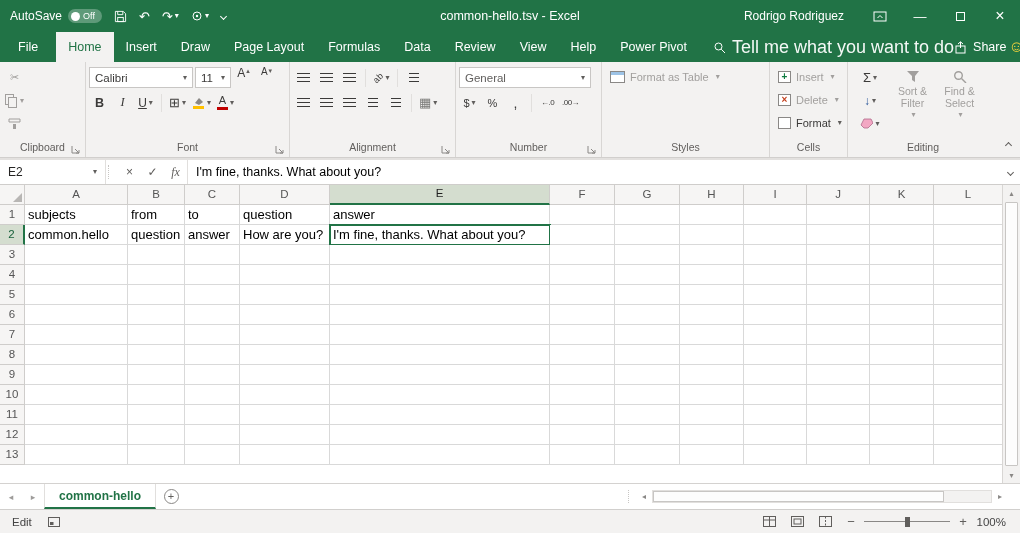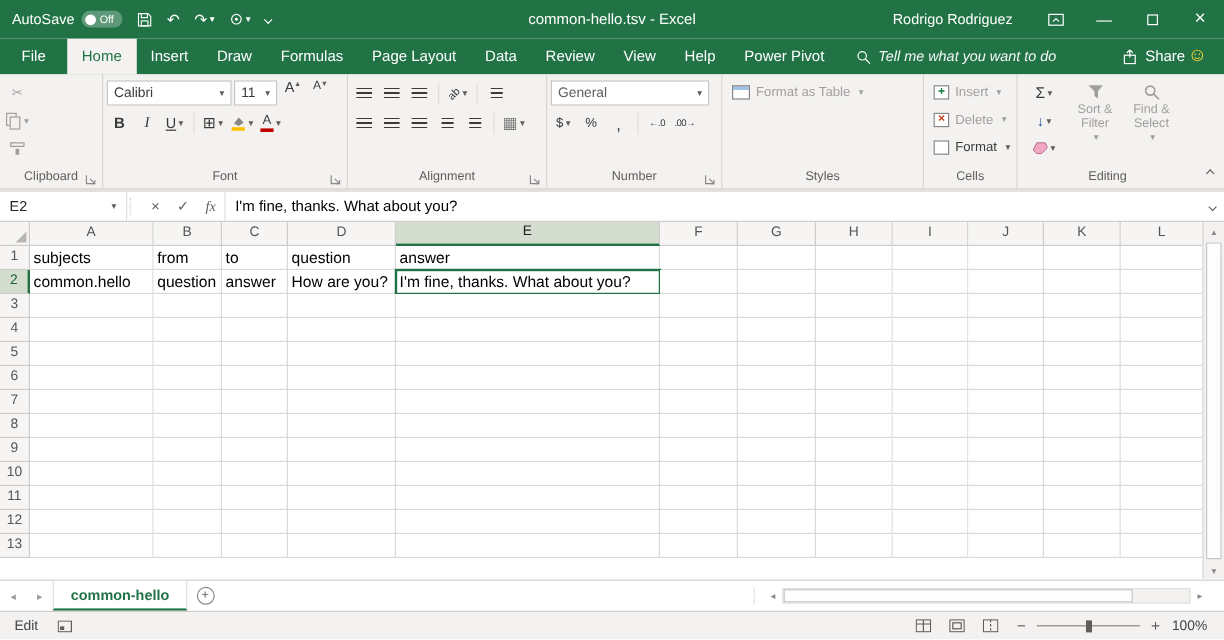--- a/index.html
+++ b/index.html
@@ -54,21 +54,21 @@
 .tb-right{margin-left:auto;display:flex;align-items:center;height:100%;z-index:2;}
 .user{font-size:12px;margin-right:16px;}
 .winbtn{width:40px;height:100%;display:flex;align-items:center;justify-content:center;font-size:13px;color:#fff;}
 .maxbox{width:9px;height:9px;border:1px solid #fff;display:inline-block;}
 
 
 .tabrow{height:30px;background:#217346;display:flex;align-items:stretch;color:#fff;flex:0 0 auto;}
 .rtab{padding:0 12px;display:flex;align-items:center;font-size:12.5px;white-space:nowrap;}
 .rtab.file{padding:0 18px;}
 .rtab.active{background:#f3f2f1;color:#217346;}
-.tellme{margin-left:14px;display:flex;align-items:center;gap:6px;font-size:12px;color:rgba(255,255,255,.95);white-space:nowrap;font-style:italic;}
+.tellme{margin-left:14px;display:flex;align-items:center;gap:6px;font-size:18px;color:rgba(255,255,255,.95);white-space:nowrap;}
 .share{margin-left:auto;display:flex;align-items:center;gap:6px;font-size:12.5px;margin-right:2px;white-space:nowrap;}
 .smiley{display:flex;align-items:center;margin-right:14px;font-size:16px;color:#ffd83b;}
 
 
 .ribbon{height:96px;background:#f3f2f1;border-bottom:1px solid #d1cfcd;display:flex;flex:0 0 auto;position:relative;font-size:11px;color:#3b3a39;}
 .rgroup{display:flex;flex-direction:column;border-right:1px solid #d8d6d4;padding:3px 3px 0;}
 .rg-content{flex:1;display:flex;align-items:stretch;}
 .rg-label{height:16px;display:flex;justify-content:center;font-size:10.5px;color:#605e5c;position:relative;padding:0 10px;}
 .launcher{position:absolute;right:1px;bottom:2px;line-height:0;}
 .disabled, .disabled .caret{color:#a19f9d;}
@@ -217,22 +217,22 @@
         </span>
       <span class="winbtn gi-close" style="font-size:16px"></span>
     </div>
   </div>
 
   <div class="tabrow">
     <div class="rtab file">File</div>
     <div class="rtab active">Home</div>
     <div class="rtab">Insert</div>
     <div class="rtab">Draw</div>
+    <div class="rtab">Page Layout</div>
     <div class="rtab">Formulas</div>
-    <div class="rtab">Page Layout</div>
     <div class="rtab">Data</div>
     <div class="rtab">Review</div>
     <div class="rtab">View</div>
     <div class="rtab">Help</div>
     <div class="rtab">Power Pivot</div>
     <div class="tellme">
       <svg width="13" height="13" viewBox="0 0 13 13">
           <circle cx="5.5" cy="5.5" r="3.5" fill="none" stroke="#fff"></circle>
           <path d="M8.2 8.2 L12 12" stroke="#fff"></path>
         </svg>

